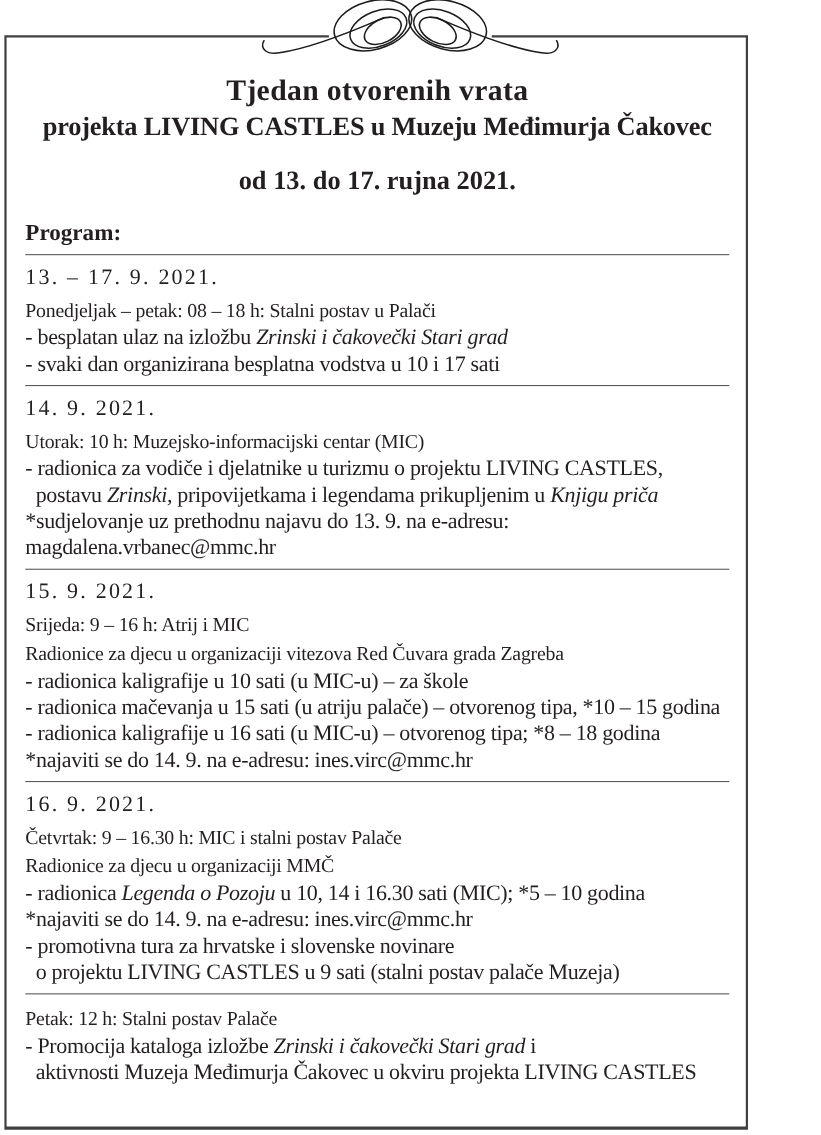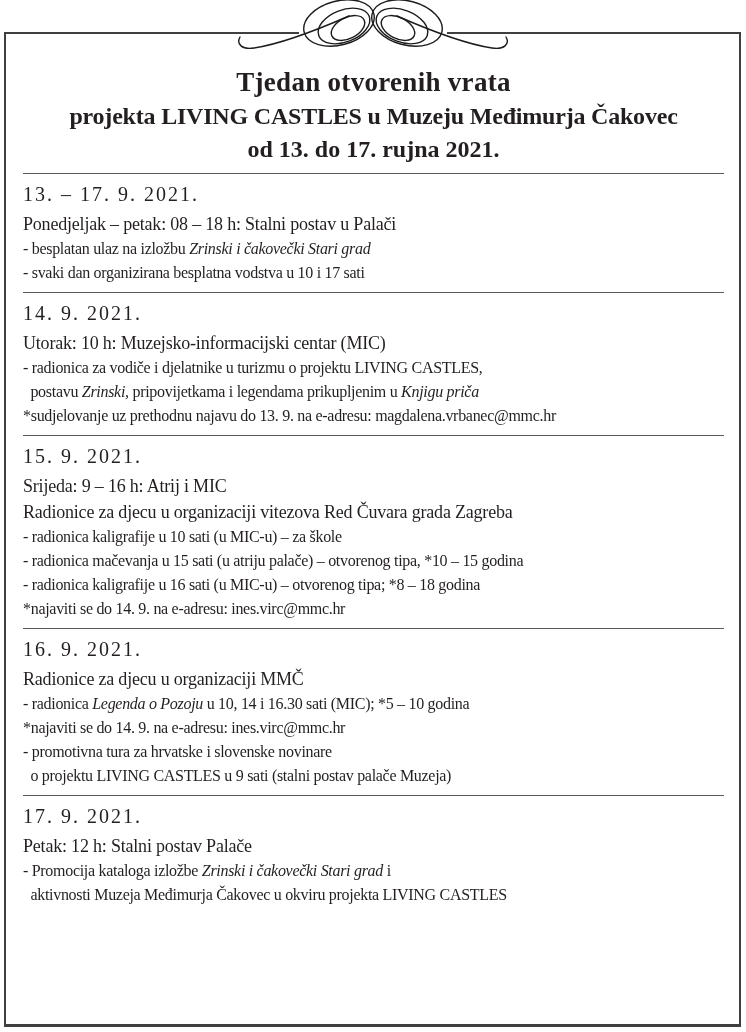--- a/index.html
+++ b/index.html
@@ -7,39 +7,39 @@
     --line:#58595b;
     --border:#404041;
   }
   html,body{margin:0;padding:0}
   body{
     width:746px;height:1032px;position:relative;overflow:hidden;
     background:#ffffff;color:var(--text);
     font-family:"Liberation Serif", serif;
   }
   .frame{
-    position:absolute;left:4px;top:32px;width:737px;height:995px;
+    position:absolute;left:4px;top:32px;width:676px;height:995px;
     box-sizing:border-box;
     border:2px solid var(--border);border-bottom-width:3px;
     padding:0 15px 0 17px;
     background:transparent;
   }
   .ornament{
     position:absolute;top:0;left:50%;transform:translateX(-50%);
     z-index:3;line-height:0;
   }
   .flyer-header{text-align:center;padding-top:31px}
   .t1{font-size:27px;font-weight:bold;margin:0;line-height:34px;letter-spacing:.3px}
   .t2{font-size:24px;font-weight:bold;margin:0;line-height:34px;letter-spacing:-.2px}
-  .t3{font-size:24px;font-weight:bold;margin:0;line-height:33px}
+  .t3{font-size:24px;font-weight:bold;margin:16px;line-height:33px}
   .program-label{font-size:21px;font-weight:bold;margin-top:9px;line-height:26px}
   .divider{border:none;border-top:1px solid var(--line);margin:7px 0 9px;height:0}
   .section-date{font-size:20px;line-height:23px;letter-spacing:2px;margin-bottom:5px}
   .section-head{font-size:18px;font-weight:normal;line-height:26px;letter-spacing:-.2px}
-  .program-line{font-size:16px;line-height:24px;letter-spacing:-.3px;white-space:pre-wrap}
+  .program-line{font-size:20px;line-height:24px;letter-spacing:-.3px;white-space:pre-wrap}
   .it{font-style:italic}
 </style>
 </head>
 <body>
 
 <div class="ornament">
   <svg width="276" height="57" viewBox="0 0 276 57" xmlns="http://www.w3.org/2000/svg">
     <rect x="64" y="25" width="148" height="13" fill="#ffffff"></rect>
     <g fill="none" stroke="#1c1c1c" stroke-width="1.4" stroke-linecap="round">
       <g>
@@ -57,20 +57,21 @@
     </g>
   </svg>
 </div>
 
 <div class="frame">
   <header class="flyer-header">
     <h1 class="t1">Tjedan otvorenih vrata</h1>
     <h2 class="t2">projekta LIVING CASTLES u Muzeju Međimurja Čakovec</h2>
     <h2 class="t3">od 13. do 17. rujna 2021.</h2>
   </header>
+  <div class="program-label">Program:</div>
   <div id="sections">
       <section class="program-section">
         <div class="divider"></div>
         <div class="section-date">13. – 17. 9. 2021.</div>
         <div class="section-head">Ponedjeljak – petak:  08 – 18 h: Stalni postav u Palači</div>
         <div class="program-line"><span>- besplatan ulaz na izložbu </span><span class="it">Zrinski i čakovečki Stari grad</span></div>
         <div class="program-line"><span>- svaki dan organizirana besplatna vodstva u 10 i 17 sati</span></div>
       </section>
       <section class="program-section">
         <div class="divider"></div>
@@ -86,27 +87,27 @@
         <div class="section-head">Srijeda: 9 – 16 h: Atrij i MIC</div>
         <div class="section-head">Radionice za djecu u organizaciji vitezova Red Čuvara grada Zagreba</div>
         <div class="program-line"><span>- radionica kaligrafije u 10 sati (u MIC-u) – za škole</span></div>
         <div class="program-line"><span>- radionica mačevanja u 15 sati (u atriju palače) – otvorenog tipa, *10 – 15 godina</span></div>
         <div class="program-line"><span>- radionica kaligrafije u 16 sati (u MIC-u) – otvorenog tipa; *8 – 18 godina</span></div>
         <div class="program-line"><span>*najaviti se do 14. 9. na e-adresu: ines.virc@mmc.hr</span></div>
       </section>
       <section class="program-section">
         <div class="divider"></div>
         <div class="section-date">16. 9. 2021.</div>
+        <div class="section-head">Četvrtak: 9 – 16.30 h: MIC i stalni postav Palače</div>
         <div class="section-head">Radionice za djecu u organizaciji MMČ</div>
         <div class="program-line"><span>- radionica </span><span class="it">Legenda o Pozoju</span><span> u 10, 14 i 16.30 sati (MIC); *5 – 10 godina</span></div>
         <div class="program-line"><span>*najaviti se do 14. 9. na e-adresu: ines.virc@mmc.hr</span></div>
         <div class="program-line"><span>- promotivna tura za hrvatske i slovenske novinare</span></div>
         <div class="program-line"><span>  o projektu LIVING CASTLES u 9 sati (stalni postav palače Muzeja)</span></div>
       </section>
       <section class="program-section">
         <div class="divider"></div>
-        <div class="section-date">17. 9. 2021.</div>
         <div class="section-head">Petak: 12 h: Stalni postav Palače</div>
         <div class="program-line"><span>- Promocija kataloga izložbe </span><span class="it">Zrinski i čakovečki Stari grad</span><span> i</span></div>
         <div class="program-line"><span>  aktivnosti Muzeja Međimurja Čakovec u okviru projekta LIVING CASTLES</span></div>
       </section>
     </div>
 </div>
 
 </body></html>

